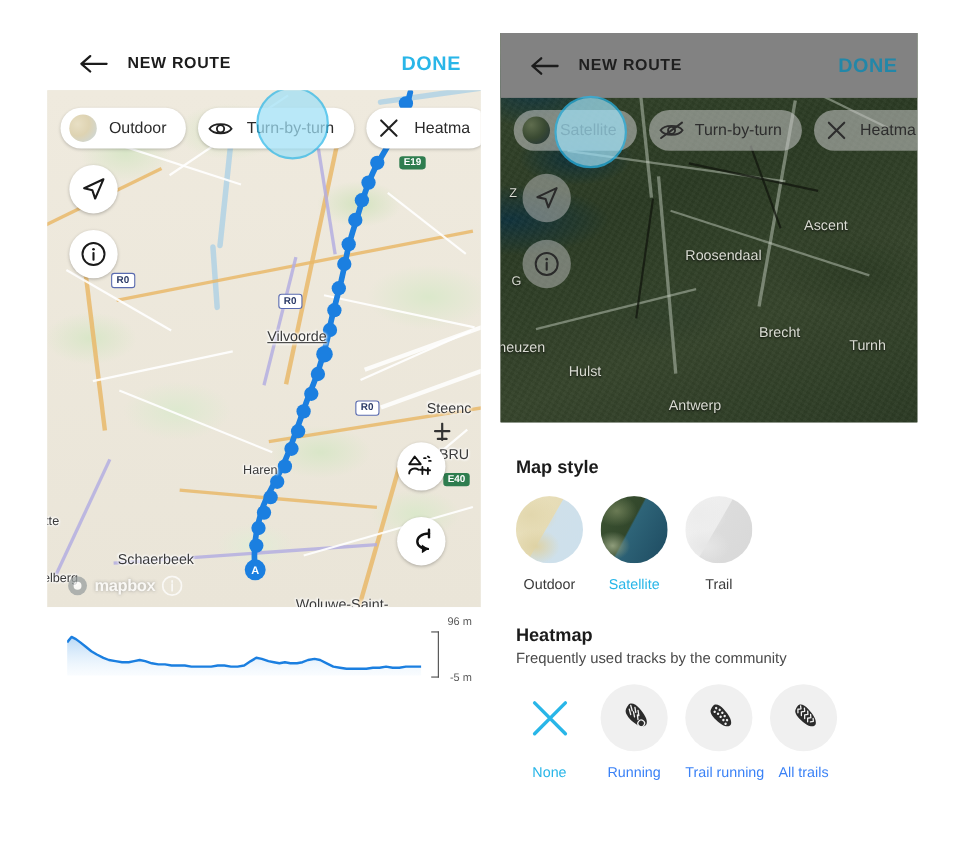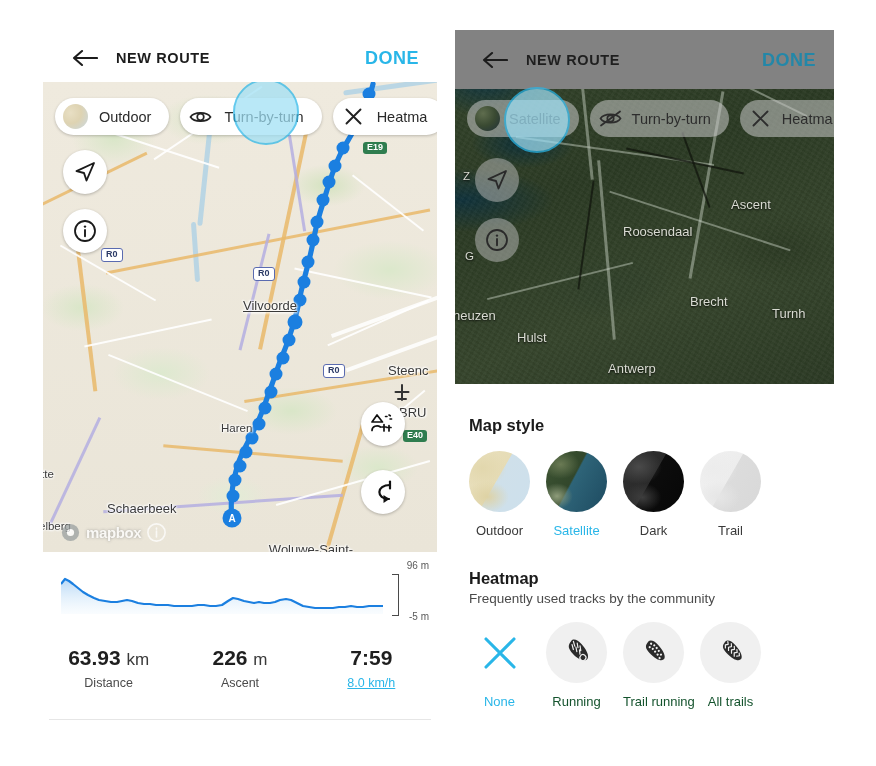--- a/index.html
+++ b/index.html
@@ -243,21 +243,21 @@
     background:
       radial-gradient(ellipse 30px 24px at 60% 40%, #cde8f6 0%, rgba(205,232,246,0) 70%),
       linear-gradient(120deg,#ffffff 0%, #f4fbff 50%, #e3f2fb 100%);
   }
 
   .heat-row { display:flex; gap:16px; margin-top:16px; }
   .heat-item { width:61px; text-align:center; cursor:pointer; }
   .heat-circle { width:61px; height:61px; border-radius:50%; background:#f0f0f0;
     display:flex; align-items:center; justify-content:center; }
   .heat-circle.none-circle { background:transparent; }
-  .heat-name { margin-top:11px; font-size:13px; color:#14532d; white-space:nowrap; }
+  .heat-name { margin-top:11px; font-size:13px; color:#3b82f6; white-space:nowrap; }
   .heat-name.active { color:#29b6e8; }
 </style>
 </head>
 <body>
 
 <div class="root">
 
   <div class="left-panel">
 
     <div class="topbar">
@@ -450,35 +450,20 @@
                  L230,30 L236,33 L242,36 L248,37 L254,38 L260,38 L266,38 L272,38 L278,37 L284,37
                  L290,36 L296,37 L302,37 L308,36 L314,36 L320,36 L322,36" fill="none" stroke="#1b7fe0" stroke-width="2.2" stroke-linejoin="round"></path>
       </svg>
       <div class="elev-axis"></div>
       <div class="elev-axis-t"></div>
       <div class="elev-axis-b"></div>
       <div class="elev-max">96 m</div>
       <div class="elev-min">-5 m</div>
     </div>
 
-    <div class="stats">
-      <div class="stat">
-        <div class="stat-val"><span>63.93</span> <span class="unit">km</span></div>
-        <div class="stat-sub">Distance</div>
-      </div>
-      <div class="stat">
-        <div class="stat-val"><span>226</span> <span class="unit">m</span></div>
-        <div class="stat-sub">Ascent</div>
-      </div>
-      <div class="stat">
-        <div class="stat-val"><span>7:59</span></div>
-        <div class="stat-sub link">8.0 km/h</div>
-      </div>
-      <div class="stats-rule"></div>
-    </div>
   </div>
 
   <div class="right-panel">
 
     <div class="sat-map">
       <div class="sat-bg"></div>
       <div class="sat-noise"></div>
 
       <div class="sat-road" style="left:130px;top:40px;width:3px;height:110px;transform:rotate(-6deg);"></div>
       <div class="sat-road" style="left:60px;top:120px;width:200px;height:2px;transform:rotate(8deg);"></div>
@@ -554,24 +539,20 @@
     <div style="padding:32px 0 0 14px;">
       <div class="section-title">Map style</div>
       <div class="style-row">
         <div class="style-item">
           <div class="style-circle sc-outdoor"></div>
           <div class="style-name">Outdoor</div>
         </div>
         <div class="style-item">
           <div class="style-circle sc-satellite"></div>
           <div class="style-name active">Satellite</div>
-        </div>
-        <div class="style-item">
-          <div class="style-circle sc-dark"></div>
-          <div class="style-name">Dark</div>
         </div>
         <div class="style-item">
           <div class="style-circle sc-light"></div>
           <div class="style-name">Trail</div>
         </div>
       </div>
     </div>
 
     <div style="padding:31px 0 0 14px;">
       <div class="section-title">Heatmap</div>

